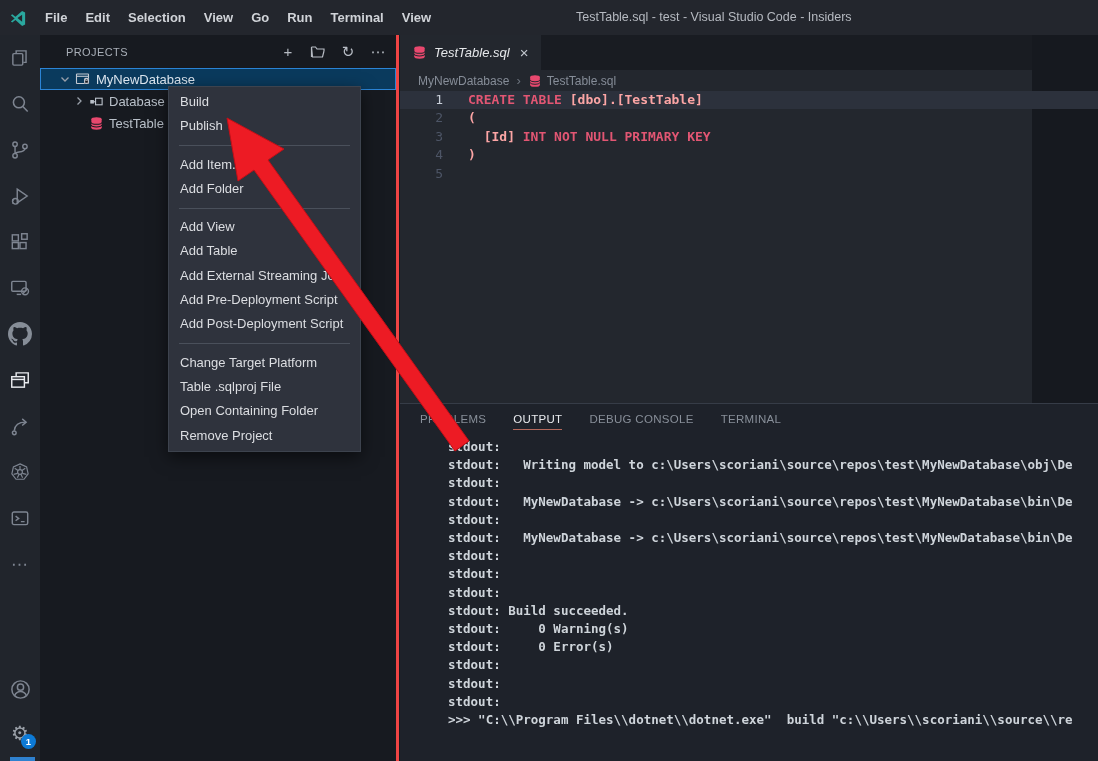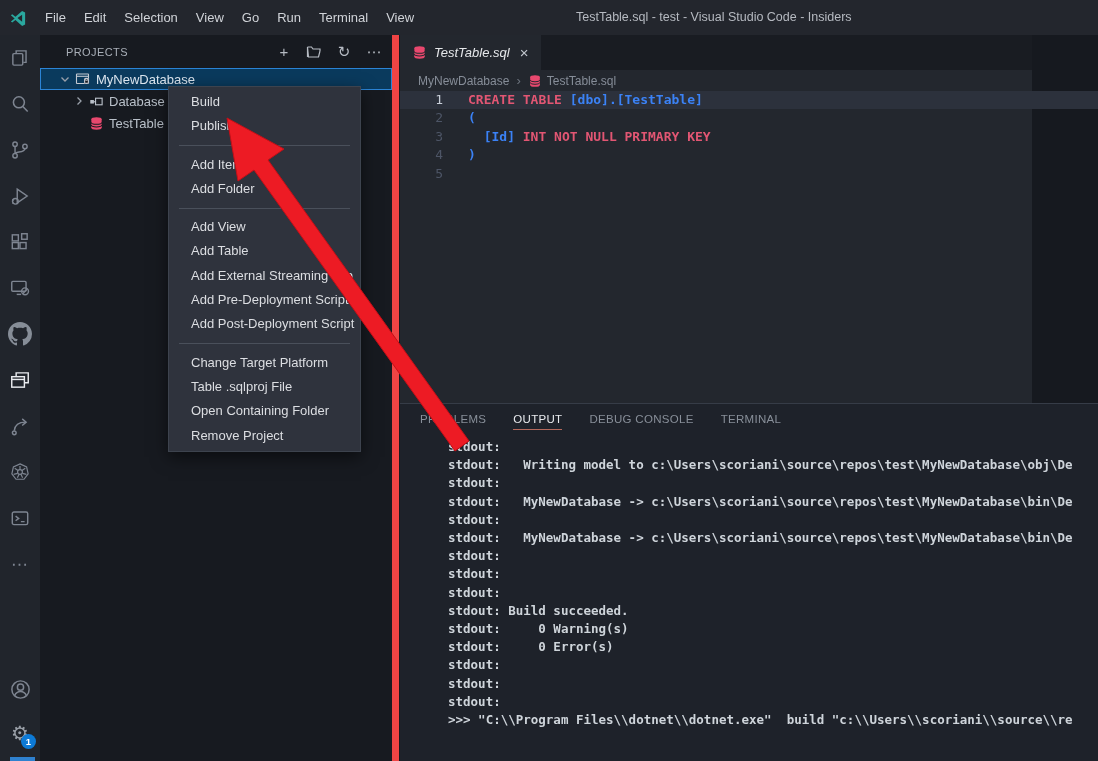--- a/index.html
+++ b/index.html
@@ -8,41 +8,41 @@
     width:1098px; height:761px; position:relative; overflow:hidden;
     background:#16191f; font-family:"Liberation Sans", sans-serif;
     -webkit-font-smoothing:antialiased;
   }
   svg { display:block; }
 
   
   .titlebar { position:absolute; left:0; top:0; width:1098px; height:35px;
     background:#23262d; display:flex; align-items:center; z-index:5; }
   .tb-logo { width:36px; display:flex; justify-content:center; }
-  .tb-menu { padding:0 9px; font-size:13px; color:#d0d3d8; height:35px; line-height:35px; cursor:default; }
+  .tb-menu { padding:0 9px; font-size:13px; color:#d0d3d8; height:35px; line-height:35px; cursor:default;font-weight:bold; }
   .tb-title { position:absolute; left:576px; top:0; height:35px; line-height:35px;
     font-size:12.5px; color:#b6bac1; white-space:nowrap; }
 
   
   .activitybar { position:absolute; left:0; top:35px; width:40px; height:726px;
     background:#21252c; z-index:6; display:flex; flex-direction:column; align-items:center; }
   .ab-item { width:40px; height:46px; display:flex; align-items:center; justify-content:center;
     color:#7e8591; position:relative; }
   .ab-item.active { color:#e9ebef; }
   .ab-bottom { position:absolute; bottom:6px; left:0; width:40px; display:flex;
     flex-direction:column; align-items:center; }
   .ab-bottom .ab-item { height:44px; }
   .gear-glyph { font-size:20px; line-height:20px; color:#9aa0a8; font-family:"DejaVu Sans", sans-serif; }
   .badge { position:absolute; right:4px; bottom:6px; min-width:15px; height:15px;
     background:#0d7ad6; color:#fff; border-radius:50%; font-size:9.5px; line-height:15px;
     text-align:center; font-weight:bold; }
 
   
   .sidebar { position:absolute; left:40px; top:35px; width:359px; height:726px;
-    background:#171a20; border-right:7px solid #ef4444; z-index:4; }
+    background:#171a20; border-right:3px solid #ef4444; z-index:4; }
   .sb-header { height:33px; display:flex; align-items:center; padding:0 8px 0 26px; }
   .sb-title { font-size:11px; letter-spacing:.4px; color:#a9afb8; flex:1 1 auto; }
   .sb-actions { display:flex; align-items:center; gap:10px; color:#b7bcc4; }
   .sb-act { width:20px; height:20px; display:flex; align-items:center; justify-content:center;
     font-size:15px; cursor:pointer; }
   .tree { }
   .tree-row { height:22px; display:flex; align-items:center; font-size:13px; color:#b9c0c9; cursor:pointer; }
   .tree-row .twisty { width:16px; display:flex; justify-content:center; color:#9aa0aa; }
   .tree-row .t-icon { margin:0 5px 0 2px; display:flex; }
   .tree-row.selected { background:#0a3a5d; outline:1px solid #2b84d6; outline-offset:-1px; color:#dae4ee; }
@@ -63,41 +63,41 @@
   .bc-sep { color:#6b727c; font-size:13px; }
   .bc-item { display:flex; align-items:center; gap:5px; cursor:pointer; }
   .code { position:absolute; left:0; top:56px; width:698px; height:312px;
     font-family:"DejaVu Sans Mono", monospace; font-size:13px; font-weight:bold; }
   .code-row { height:18.4px; line-height:18.4px; display:flex; white-space:pre; }
   .code-row.active { background:#2c313c; }
   .gutter { width:43px; text-align:right; color:#4d5566; flex:0 0 auto; font-weight:normal; }
   .code-row.active .gutter { color:#c9cfd9; }
   .line-content { padding-left:25px; }
   .tok-keyword { color:#e25673; }
-  .tok-plain { color:#3b82f6; }
+  .tok-plain { color:#fca5a5; }
 
   
   .panel { position:absolute; left:400px; top:403px; width:698px; height:358px;
     background:#1e222a; border-top:1px solid #363c47; z-index:1; }
   .panel-tabs { height:30px; display:flex; align-items:center; gap:27px; padding-left:20px; }
   .panel-tab { position:relative; font-size:11.5px; letter-spacing:.3px; color:#888f99;
     height:30px; line-height:30px; cursor:pointer; }
   .panel-tab.active { color:#e8eaed; }
   .panel-tab.active::after { content:""; position:absolute; left:0; right:0; bottom:4px;
     height:1.5px; background:#b4695c; }
   .output { position:absolute; left:0; top:30px; right:0; bottom:0; overflow:hidden;
     padding:4px 0 0 48px; font-family:"DejaVu Sans Mono", monospace; font-size:12.5px;
     font-weight:bold; line-height:18.2px; color:#ced4da; }
   .out-line { white-space:pre; }
 
   
   .context-menu { position:absolute; left:168px; top:86px; width:193px;
     background:#2f333d; border:1px solid #3d434e; box-shadow:0 5px 16px rgba(0,0,0,.55);
     padding:3px 0; z-index:50; }
-  .menu-item { height:24.3px; line-height:24.3px; padding-left:22px; font-size:13px;
+  .menu-item { height:24.3px; line-height:24.3px; padding-left:11px; font-size:13px;
     color:#dcdee2; cursor:pointer; white-space:nowrap; }
   .menu-sep { height:1px; background:#4a505b; margin:6.5px 10px; }
 
   
   .arrow-overlay { position:absolute; left:0; top:0; width:1098px; height:761px;
     z-index:60; pointer-events:none; }
 
   
   .status-sliver { position:absolute; left:10px; top:757px; width:25px; height:4px;
     background:#2f81cf; z-index:7; }

